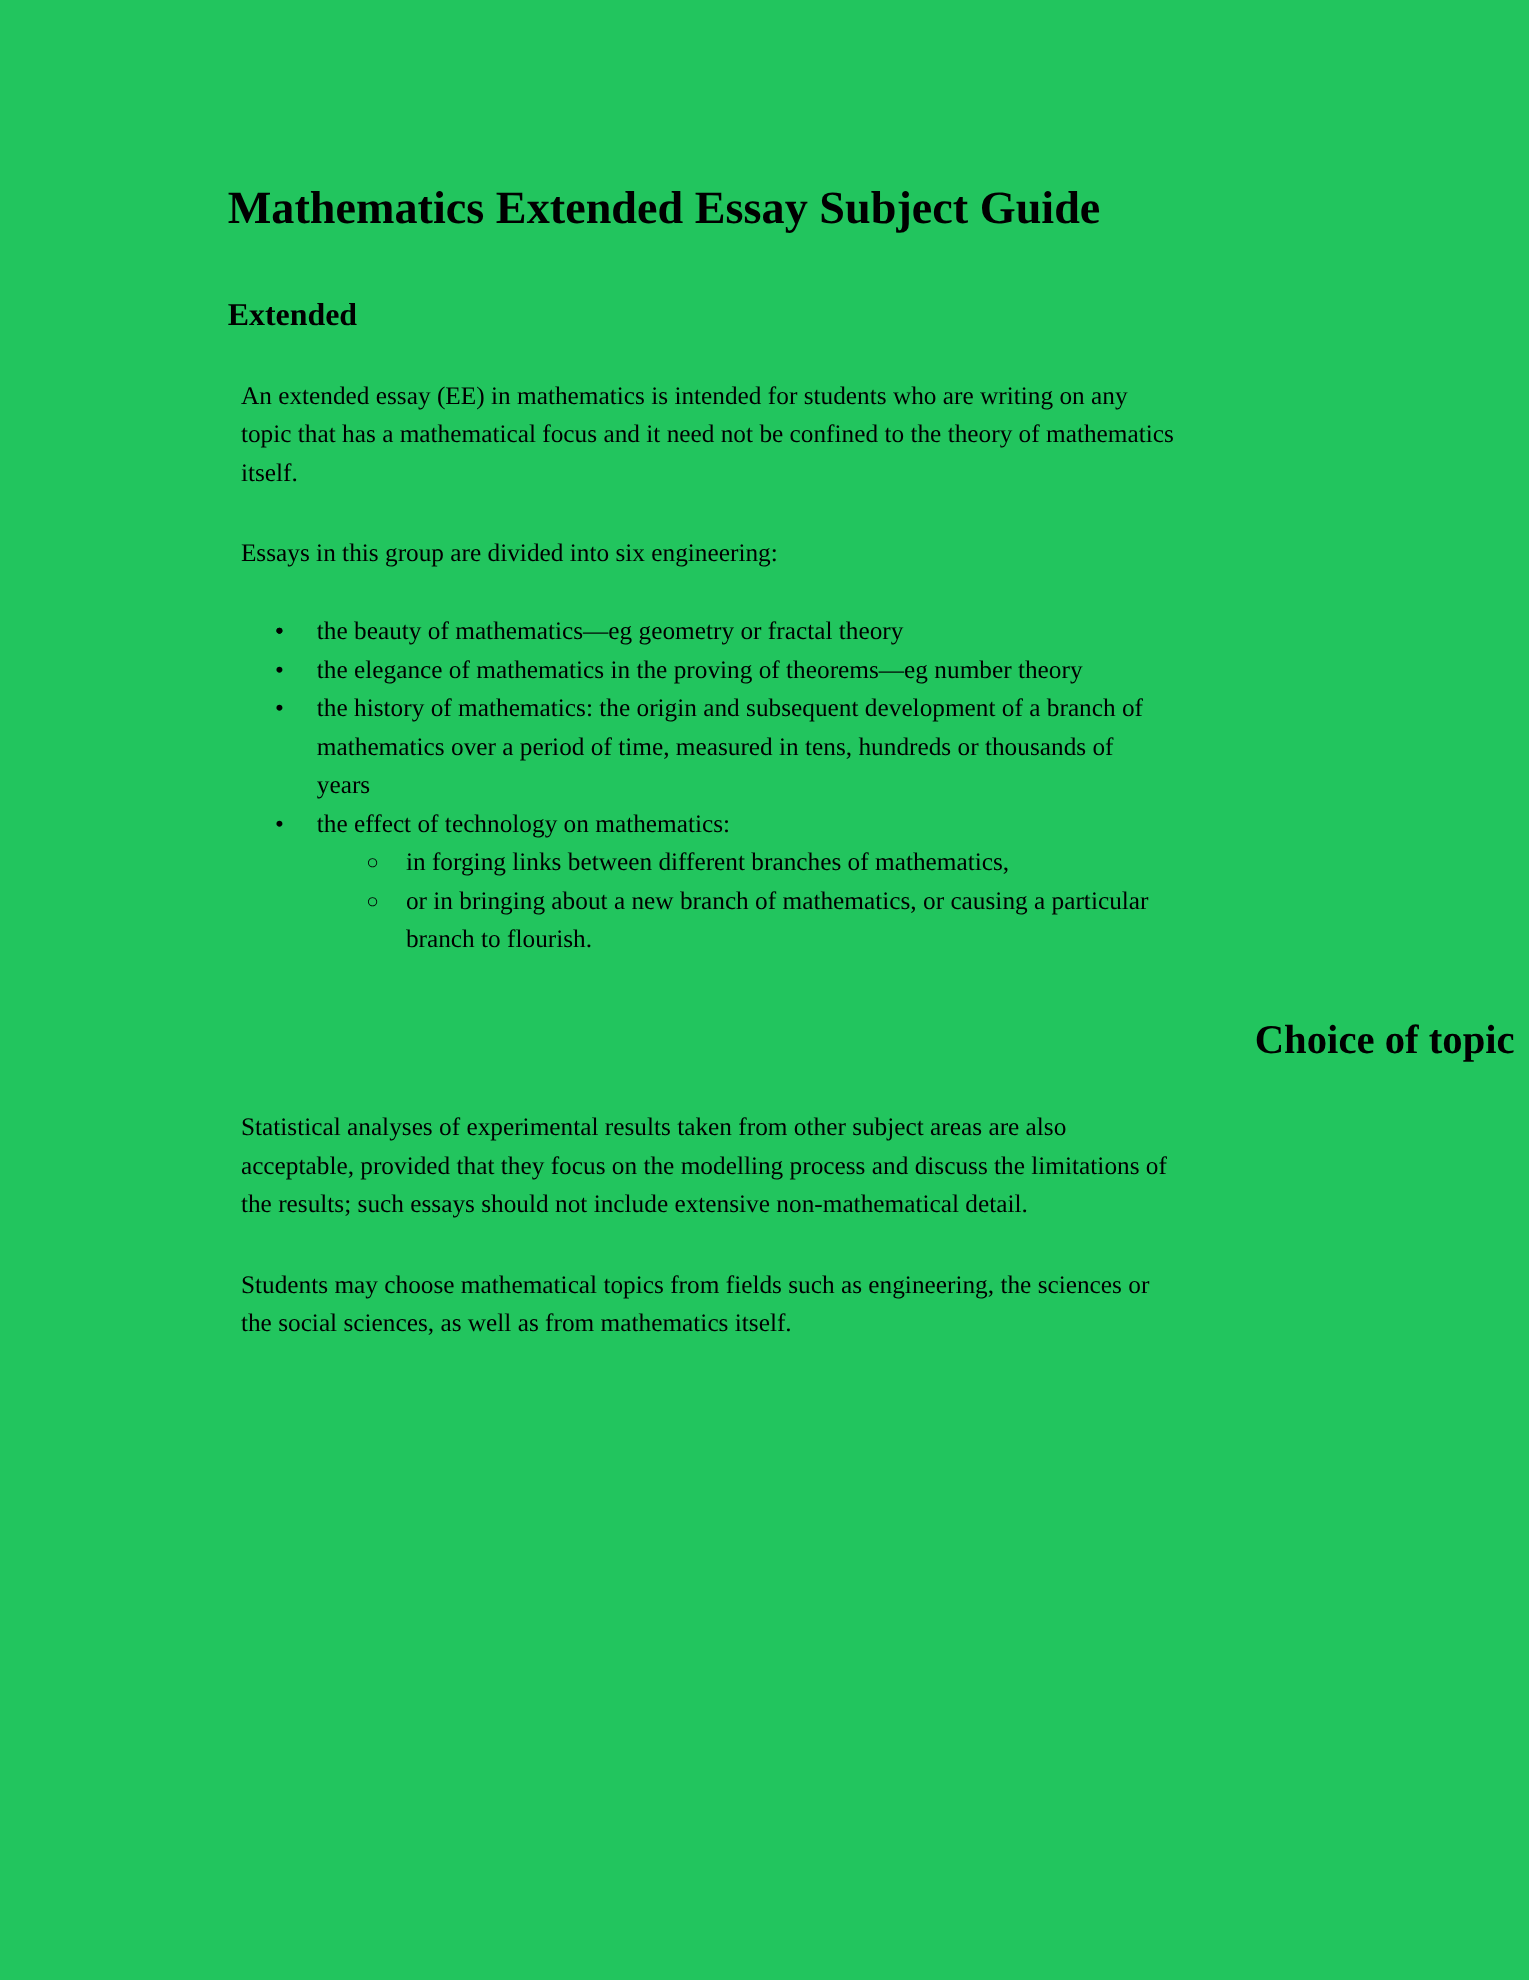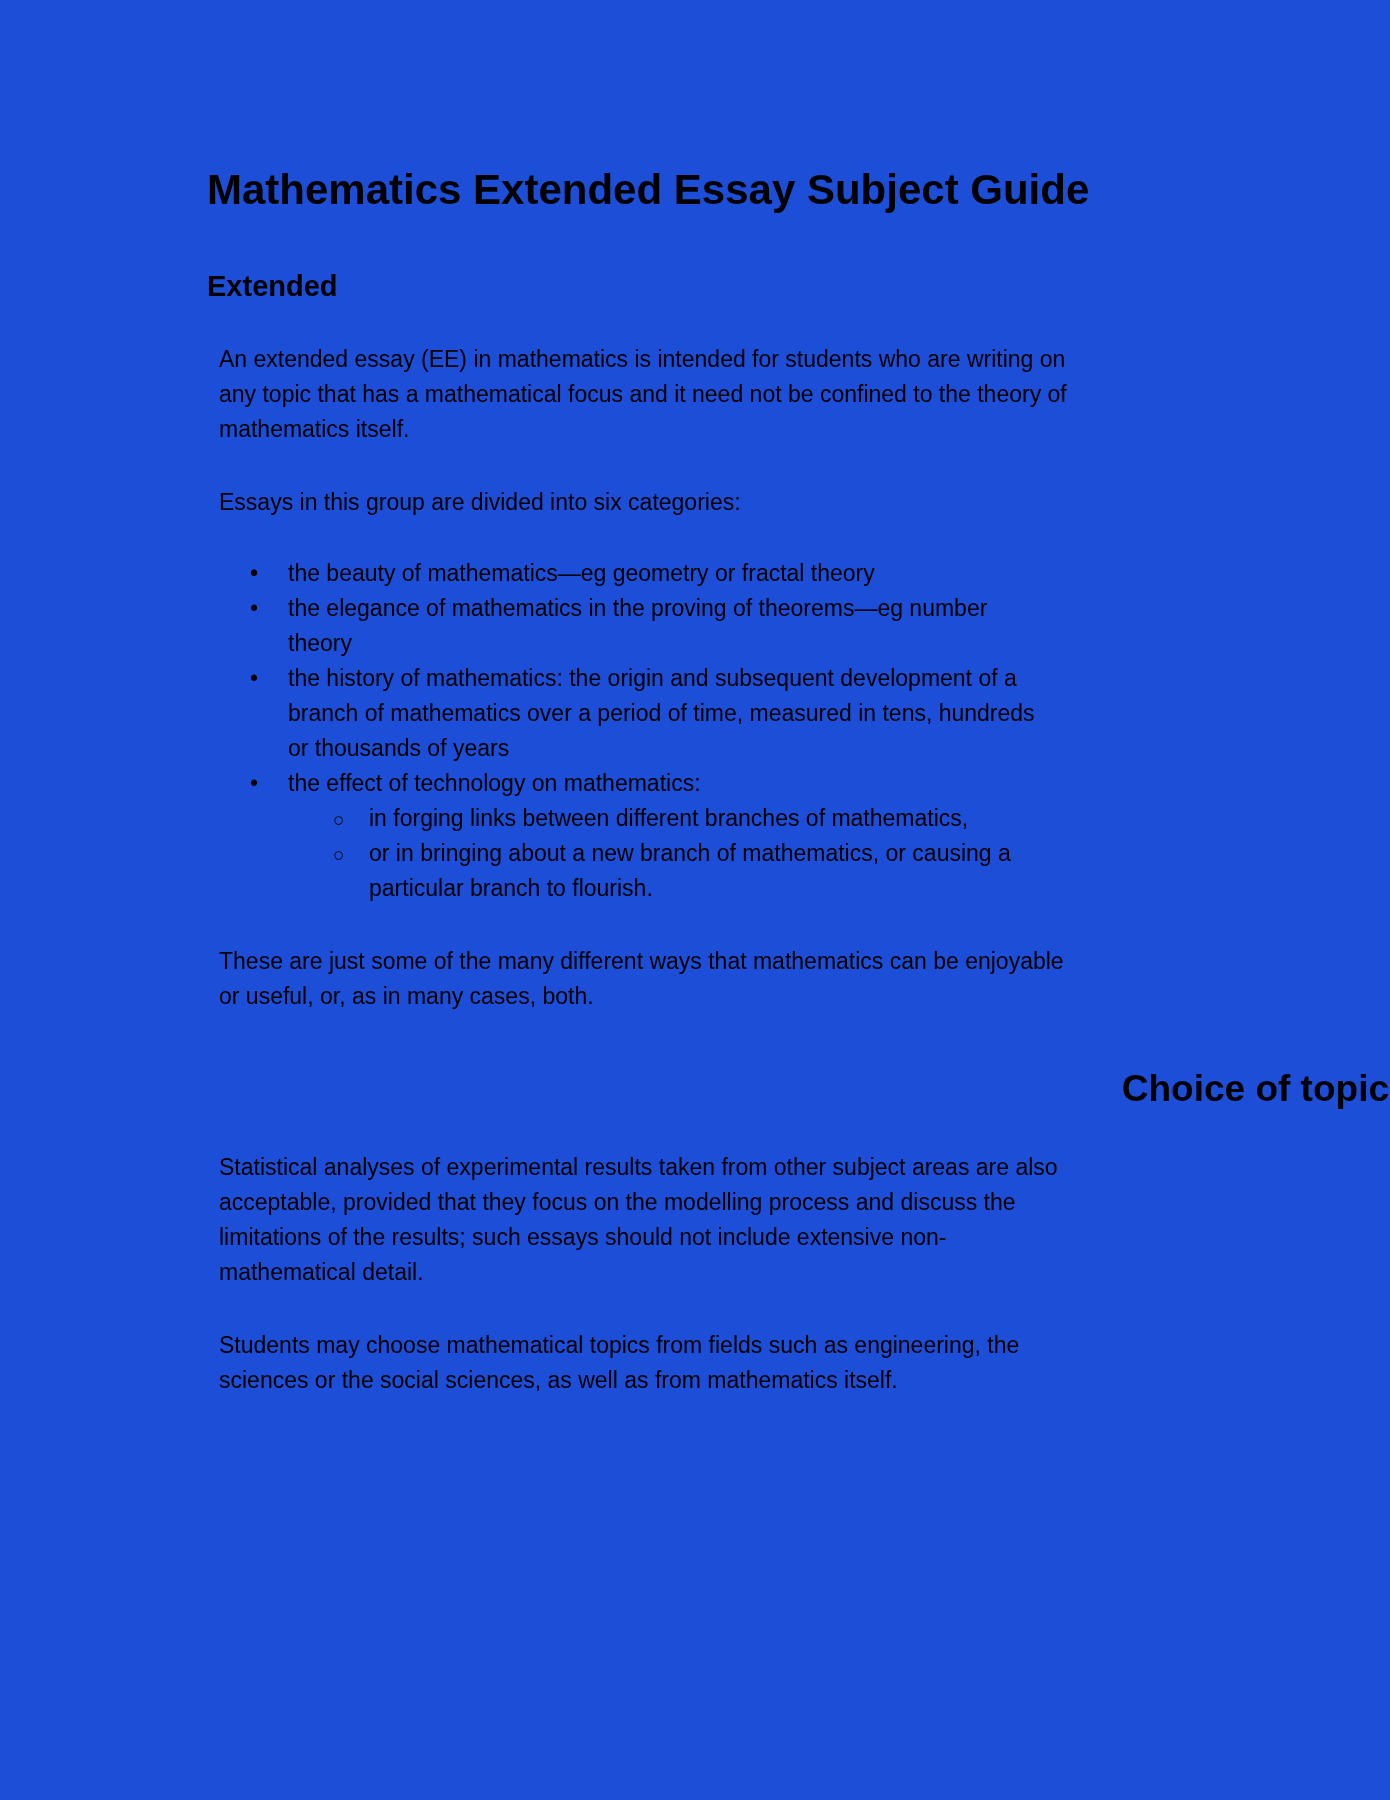--- a/index.html
+++ b/index.html
@@ -4,25 +4,25 @@
 <style>
   html, body {
     margin: 0;
     padding: 0;
     background: #ffffff;
   }
   .page {
     position: relative;
     width: 1390px;
     height: 1800px;
-    background: #1d4ed8;
+    background: #22c55e;
     box-sizing: border-box;
-    padding: 165px 1px 0 207px;
+    padding: 165px 13px 0 207px;
     overflow: hidden;
-    font-family: Liberation Sans, sans-serif;
+    font-family: Liberation Serif, serif;
     color: #000000;
   }
   .doc-title {
     margin: 0;
     font-size: 42px;
     line-height: 50px;
     font-weight: bold;
     letter-spacing: 0;
   }
   .h-overview {
@@ -81,21 +81,21 @@
 <body>
 
 <div class="page">
 
   <h1 class="doc-title">Mathematics Extended Essay Subject Guide</h1>
 
   <h2 class="h-overview">Extended</h2>
 
   <p class="body-text">An extended essay (EE) in mathematics is intended for students who are writing on any topic that has a mathematical focus and it need not be confined to the theory of mathematics itself.</p>
 
-  <p class="body-text">Essays in this group are divided into six categories:</p>
+  <p class="body-text">Essays in this group are divided into six engineering:</p>
 
   <ul class="cat-list">
     <li>
       <span class="mk-bullet">•</span>
     </li>
     <li>
       <span class="mk-bullet">•</span>
       <span>the beauty of mathematics—eg geometry or fractal theory</span>
     </li>
     <li>
@@ -115,21 +115,20 @@
           <span>in forging links between different branches of mathematics,</span>
         </li>
         <li>
           <span class="mk-sub">○</span>
           <span>or in bringing about a new branch of mathematics, or causing a particular branch to flourish.</span>
         </li>
       </ul>
     </li>
   </ul>
 
-  <p class="body-text">These are just some of the many different ways that mathematics can be enjoyable or useful, or, as in many cases, both.</p>
 
   <h2 class="h-choice">Choice of topic</h2>
 
 
   <p class="body-text">Statistical analyses of experimental results taken from other subject areas are also acceptable, provided that they focus on the modelling process and discuss the limitations of the results; such essays should not include extensive non-mathematical detail.</p>
 
   <p class="body-text">Students may choose mathematical topics from fields such as engineering, the sciences or the social sciences, as well as from mathematics itself.</p>
 
 </div>
 

